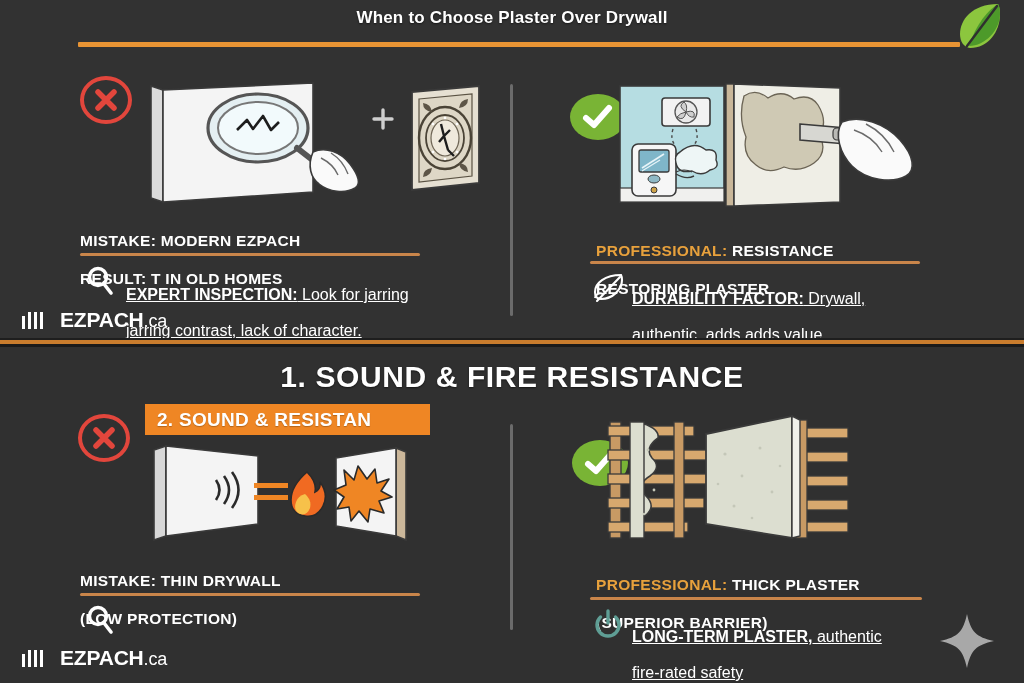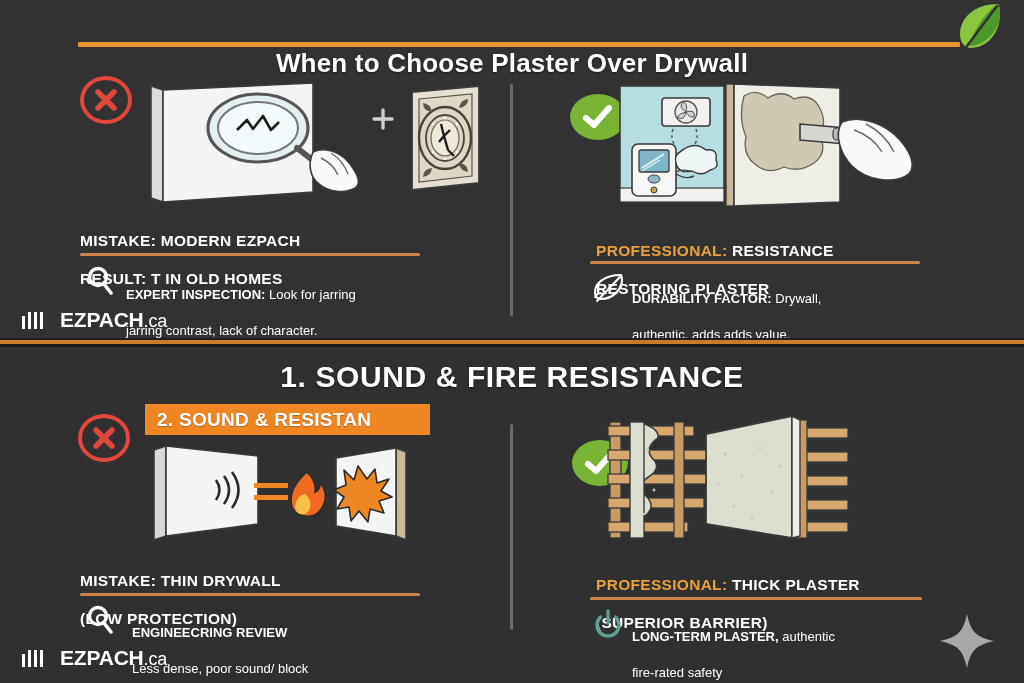--- a/index.html
+++ b/index.html
@@ -15,21 +15,21 @@
   
   .panel{position:absolute;left:0;width:1024px;}
   .panel-top{top:0;height:345px;background:#323232;}
   .panel-bottom{top:347px;height:336px;background:#303030;}
 
   .section-title{
     position:absolute;left:0;width:1024px;text-align:center;
     font-size:25px;font-weight:bold;letter-spacing:.2px;
     color:#ffffff;text-shadow:0 1px 2px rgba(0,0,0,.55);
   }
-  .title-main{top:8px;font-size:26px;margin-top:40px;}
+  .title-main{top:8px;font-size:17px;}
   .title-sub{top:360px;font-size:30px;letter-spacing:.6px;}
 
   .rule-orange{
     position:absolute;height:5px;background:#e89434;border-radius:1px;
   }
   .rule-top{left:78px;top:42px;width:882px;}
   .divider-band{
     position:absolute;left:0;top:338px;width:1024px;height:9px;
     background:linear-gradient(to bottom,#1e1e1e 0 2px,#c97c2d 2px 6px,#1a1a1a 6px 9px);
   }
@@ -56,22 +56,23 @@
   
   .head-line{
     position:absolute;font-size:15.5px;font-weight:bold;line-height:19px;
     letter-spacing:.3px;white-space:pre-line;color:#ffffff;
   }
   .head-line .accent{color:#e8a13c;}
   .sep{
     position:absolute;height:3px;background:#c9854a;border-radius:2px;
   }
   .detail{
-    position:absolute;font-size:13px;line-height:18px;color:#ffffff;
+    position:absolute;font-size:16px;line-height:18px;color:#ffffff;
     white-space:pre-line;
+    text-decoration:underline;
   }
   .detail b{font-weight:bold;}
   .detail-icon{position:absolute;}
 
   
   .ribbon{
     position:absolute;background:#ef8624;color:#fff;font-weight:bold;
     font-size:19px;letter-spacing:.3px;padding:5px 10px 6px 12px;
     box-sizing:border-box;white-space:nowrap;overflow:hidden;
     text-shadow:0 1px 1px rgba(0,0,0,.25);
@@ -292,24 +293,20 @@
     <span>MISTAKE: THIN DRYWALL</span><br>
     <span>(LOW PROTECTION)</span>
   </div>
   <div class="sep" style="left:80px;top:593px;width:340px;"></div>
 
   <div class="detail-icon" style="left:86px;top:605px;">
     <svg width="28" height="30" viewBox="0 0 28 30">
       <circle cx="12" cy="11" r="8.5" fill="none" stroke="#ffffff" stroke-width="3.4"></circle>
       <path d="M18 18 L25 27" stroke="#ffffff" stroke-width="3.6" stroke-linecap="round"></path>
     </svg>
-  </div>
-  <div class="detail" style="left:132px;top:606px;width:340px;">
-    <b>ENGINEECRING REVIEW</b><br>
-    <span>Less dense, poor sound/ block</span>
   </div>
 
   <div class="logo" style="left:22px;top:646px;">
     <span class="logo-bars">
         <i class="s"></i>
         <i></i>
         <i></i>
         <i></i>
       </span>
     <span class="logo-text"><span>EZPACH</span><span class="tld">.ca</span></span>

